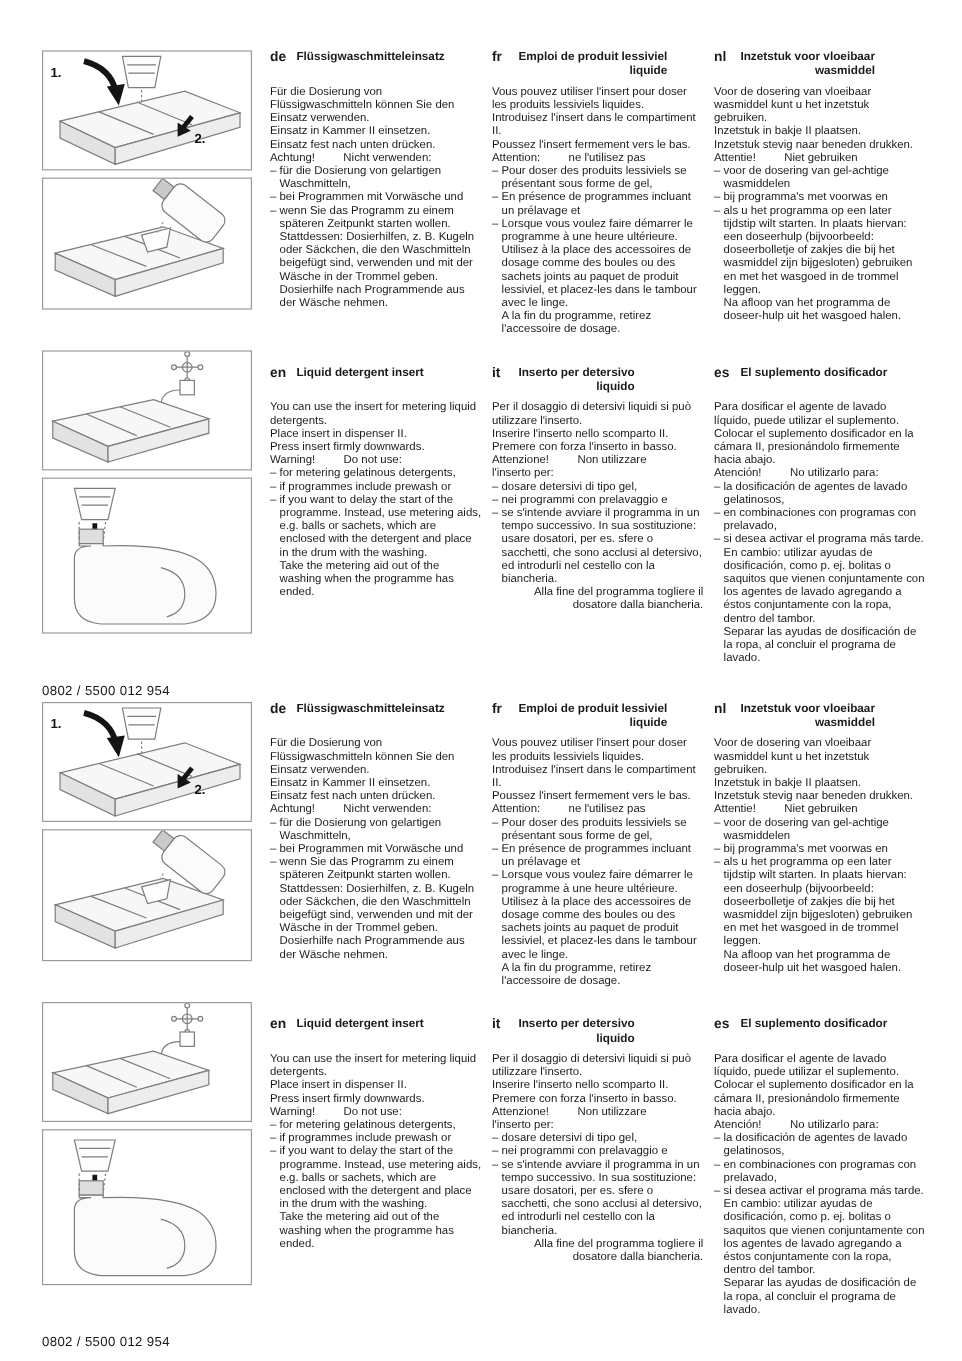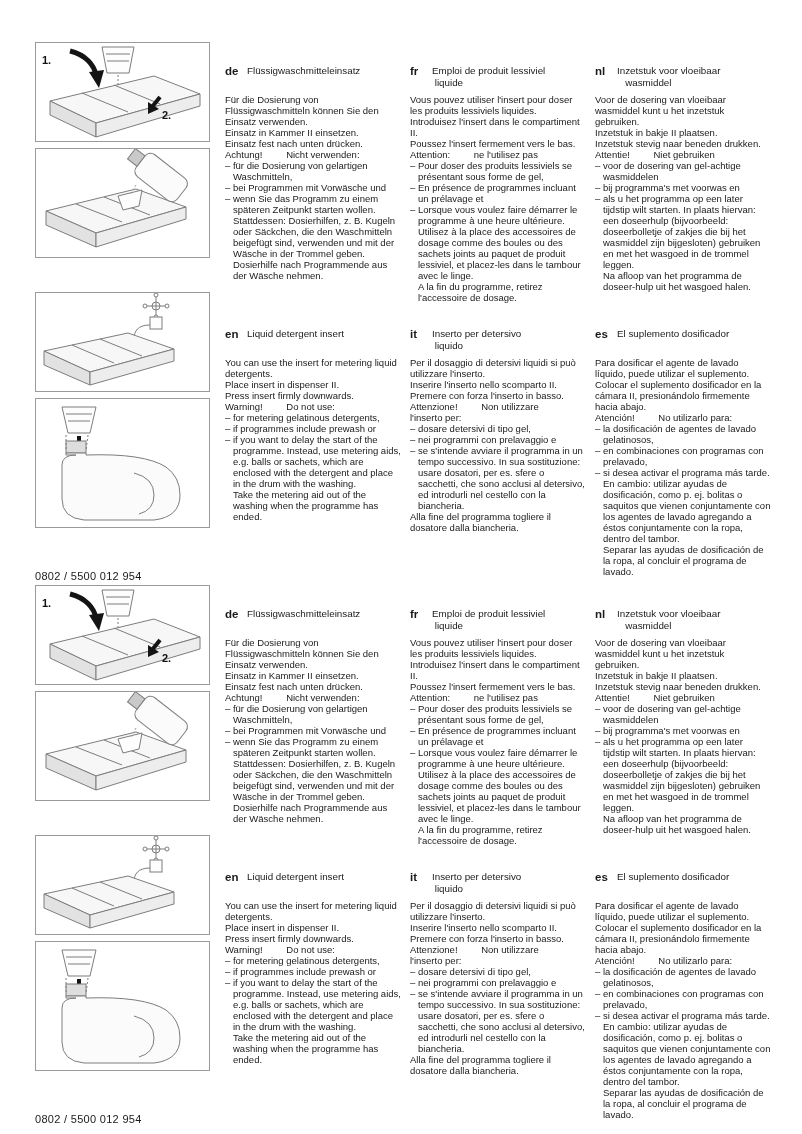--- a/index.html
+++ b/index.html
@@ -19,34 +19,34 @@
   .fig1 { top:7px;   height:100px; }
   .fig2 { top:113px; height:110px; }
   .fig3 { top:257px; height:100px; }
   .fig4 { top:363px; height:130px; }
   .fig svg { width:100%; height:100%; display:block; }
   .fig text { font:bold 11px "Liberation Sans", sans-serif; fill:#111; }
 
   
   .col { position:absolute; top:7px; width:176px; }
   .col1 { left:225px; } .col2 { left:410px; } .col3 { left:595px; }
-  .sec { position:absolute; left:0; width:100%;margin-top:23px; }
+  .sec { position:absolute; left:0; width:100%; }
   .sec-r1 { top:0; } .sec-r2 { top:263px; }
 
   .sec-header { display:flex; align-items:flex-start; height:29px; }
   .lang  { font-weight:700; font-size:11.5px; line-height:12px; width:22px; flex:none; }
-  .title { font-weight:400; font-size:9.8px;  line-height:12px; white-space:pre-wrap; }
+  .title { font-weight:700; font-size:9.8px;  line-height:12px; white-space:pre-wrap;text-align:right; }
 
   .body-text { font-size:9.5px; line-height:11px; }
   .intro { white-space:pre-line; }
   .warn b { font-weight:400; }
   .warn span { white-space:pre-line;padding-left:21px; }
   .bullet { padding-left:8px; text-indent:-8px; }
   .outro { margin-left:8px; white-space:pre-line; }
-  .outro.flush { margin-left:0; }
+  .outro.flush { margin-left:0;text-align:right; }
 
   .footer { position:absolute; left:35px; top:498px; font-size:11px; letter-spacing:.3px;margin-top:37px; }
 </style>
 </head>
 <body>
 
 <div id="page">
   <section class="block">
 
     <div class="fig fig1">

